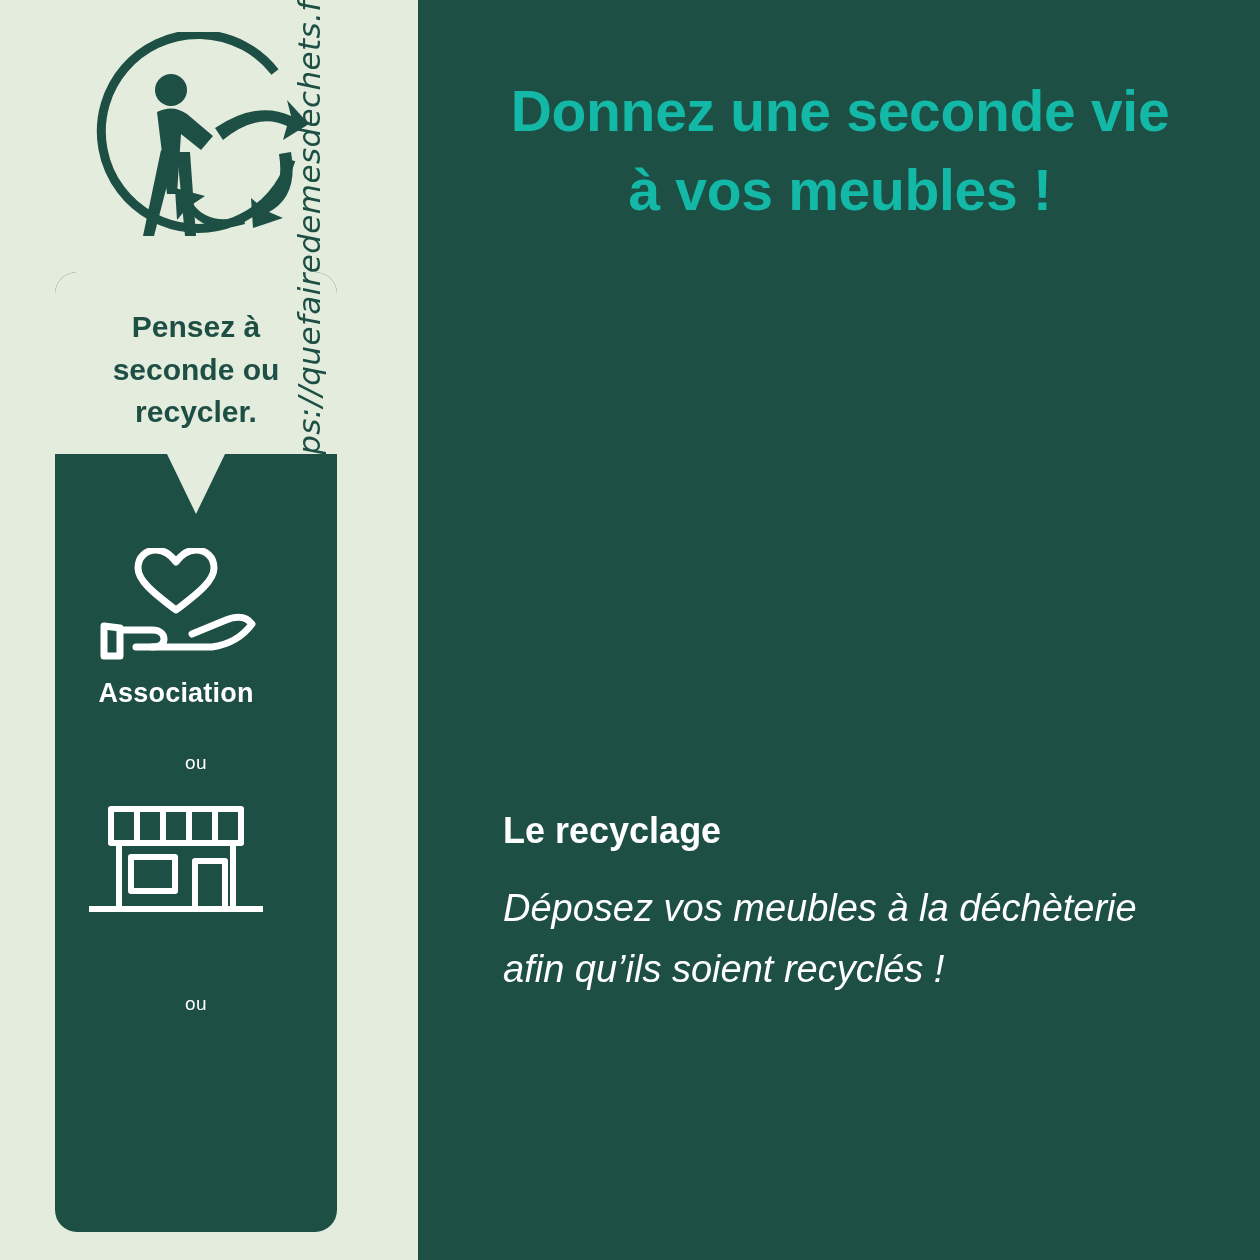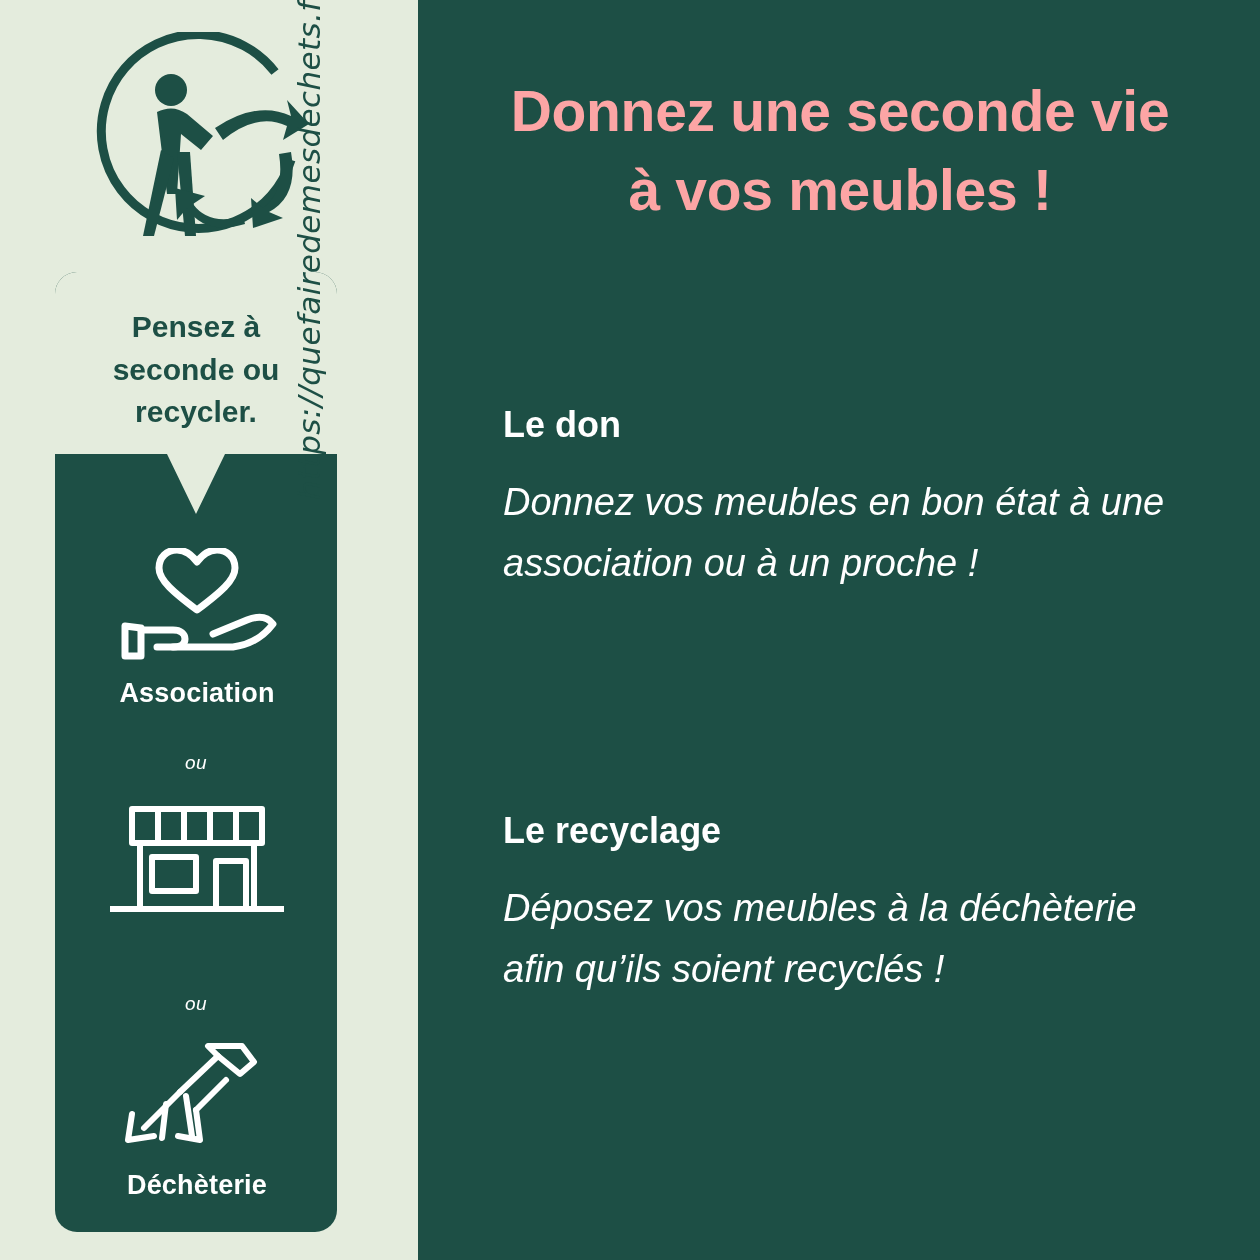--- a/index.html
+++ b/index.html
@@ -60,21 +60,21 @@
     width: 282px;
     text-align: center;
     color: #1d4f45;
     font-size: 30px;
     font-weight: bold;
     line-height: 1.42;
   }
   .step {
     position: absolute;
     width: 252px;
-    left: 71px;
+    left: 50px;
     text-align: center;
     color: #ffffff;
   }
   .step .icon {
     display: block;
     margin: 0 auto;
   }
   .step .label {
     display: block;
     font-size: 27px;
@@ -82,21 +82,20 @@
     letter-spacing: .2px;
     margin-top: 8px;
   }
   .ou {
     position: absolute;
     width: 282px;
     left: 55px;
     text-align: center;
     color: #ffffff;
     font-size: 19px;
-    font-style: italic;
     letter-spacing: .5px;
   }
   
   .vertical-url {
     position: absolute;
     left: 291px;
     top: 500px;
     width: 620px;
     transform: rotate(-90deg);
     transform-origin: left top;
@@ -107,21 +106,21 @@
     letter-spacing: .4px;
     white-space: nowrap;
   }
   
   .headline {
     position: absolute;
     left: 440px;
     top: 72px;
     width: 800px;
     text-align: center;
-    color: #fca5a5;
+    color: #14b8a6;
     font-size: 57px;
     font-weight: bold;
     line-height: 1.38;
     letter-spacing: -.3px;
   }
   .section {
     position: absolute;
     left: 503px;
     width: 700px;
     color: #ffffff;
@@ -208,48 +207,27 @@
           <rect x="46" y="52" width="44" height="34"></rect>
           <rect x="110" y="56" width="30" height="48"></rect>
           <line x1="4" y1="104" x2="178" y2="104"></line>
         </g>
       </svg>
     </span>
   </div>
 
   <div class="ou" style="top:993px;">ou</div>
 
-  <div class="step" style="top:1040px;">
-    <span class="icon">
-      <svg width="150" height="118" viewBox="0 0 150 118" xmlns="http://www.w3.org/2000/svg">
-        <g fill="none" stroke="#ffffff" stroke-width="6" stroke-linejoin="round" stroke-linecap="round">
-          <path d="M86 6 L120 6 L132 22 L118 34 L96 16 Z"></path>
-          <path d="M96 16 L58 52"></path>
-          <path d="M58 52 L22 88"></path>
-          <path d="M10 74 L6 100 L32 96"></path>
-          <path d="M104 40 L74 70"></path>
-          <path d="M74 70 L78 100 L56 96"></path>
-          <path d="M64 56 L70 96"></path>
-          <path d="M44 64 L40 98"></path>
-        </g>
-      </svg>
-    </span>
-    <span class="label">Déchèterie</span>
-  </div>
 
   <div class="vertical-url">https://quefairedemesdechets.fr</div>
 
   <div class="headline">
     <span>Donnez une seconde vie</span><br>
     <span>à vos meubles !</span>
   </div>
 
-  <div class="section sec-don">
-    <span class="sec-title">Le don</span>
-    <span class="sec-body">Donnez vos meubles en bon état à une association ou à un proche !</span>
-  </div>
 
   <div class="section sec-recyclage">
     <span class="sec-title">Le recyclage</span>
     <span class="sec-body">Déposez vos meubles à la déchèterie afin qu’ils soient recyclés !</span>
   </div>
 
 </div>
 
 </body></html>

